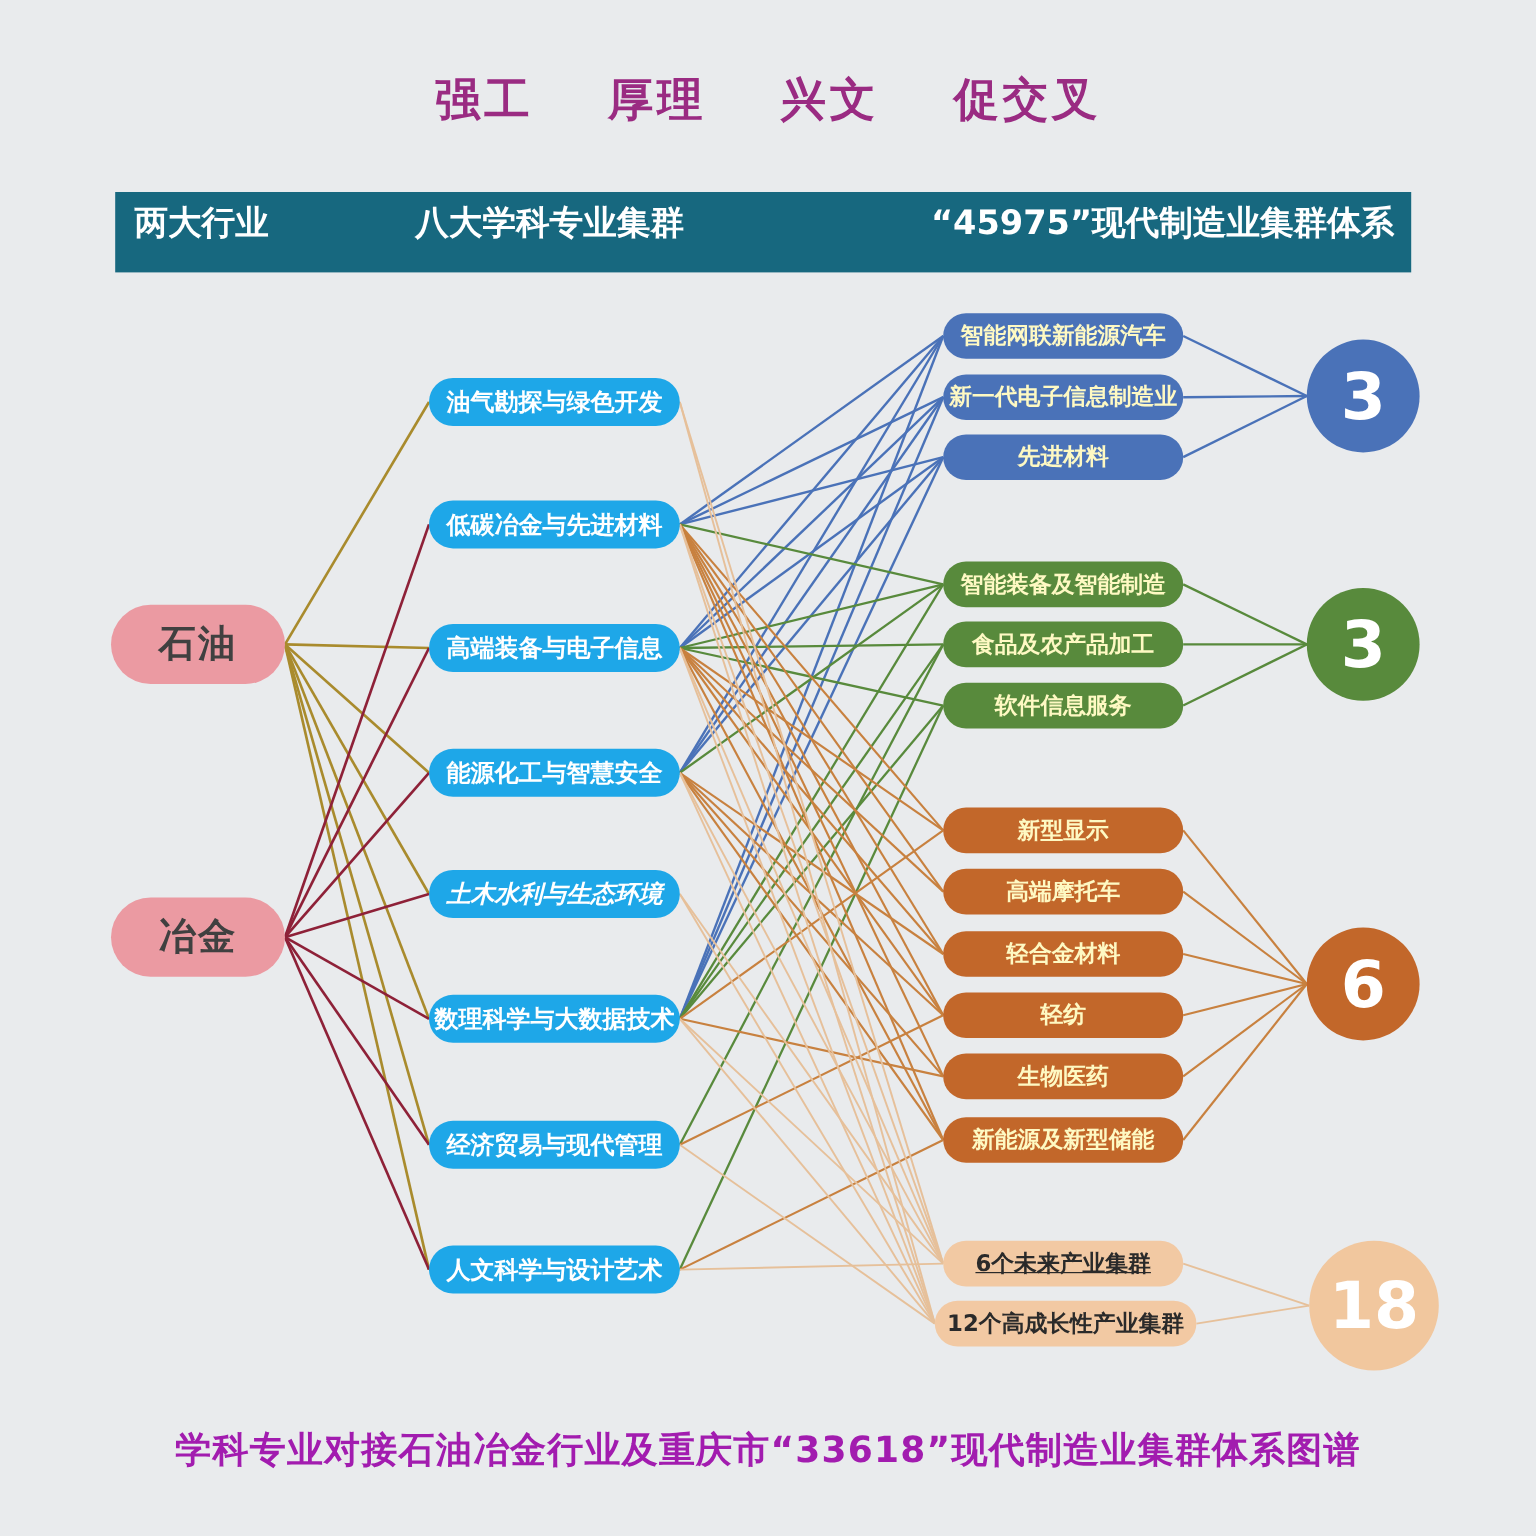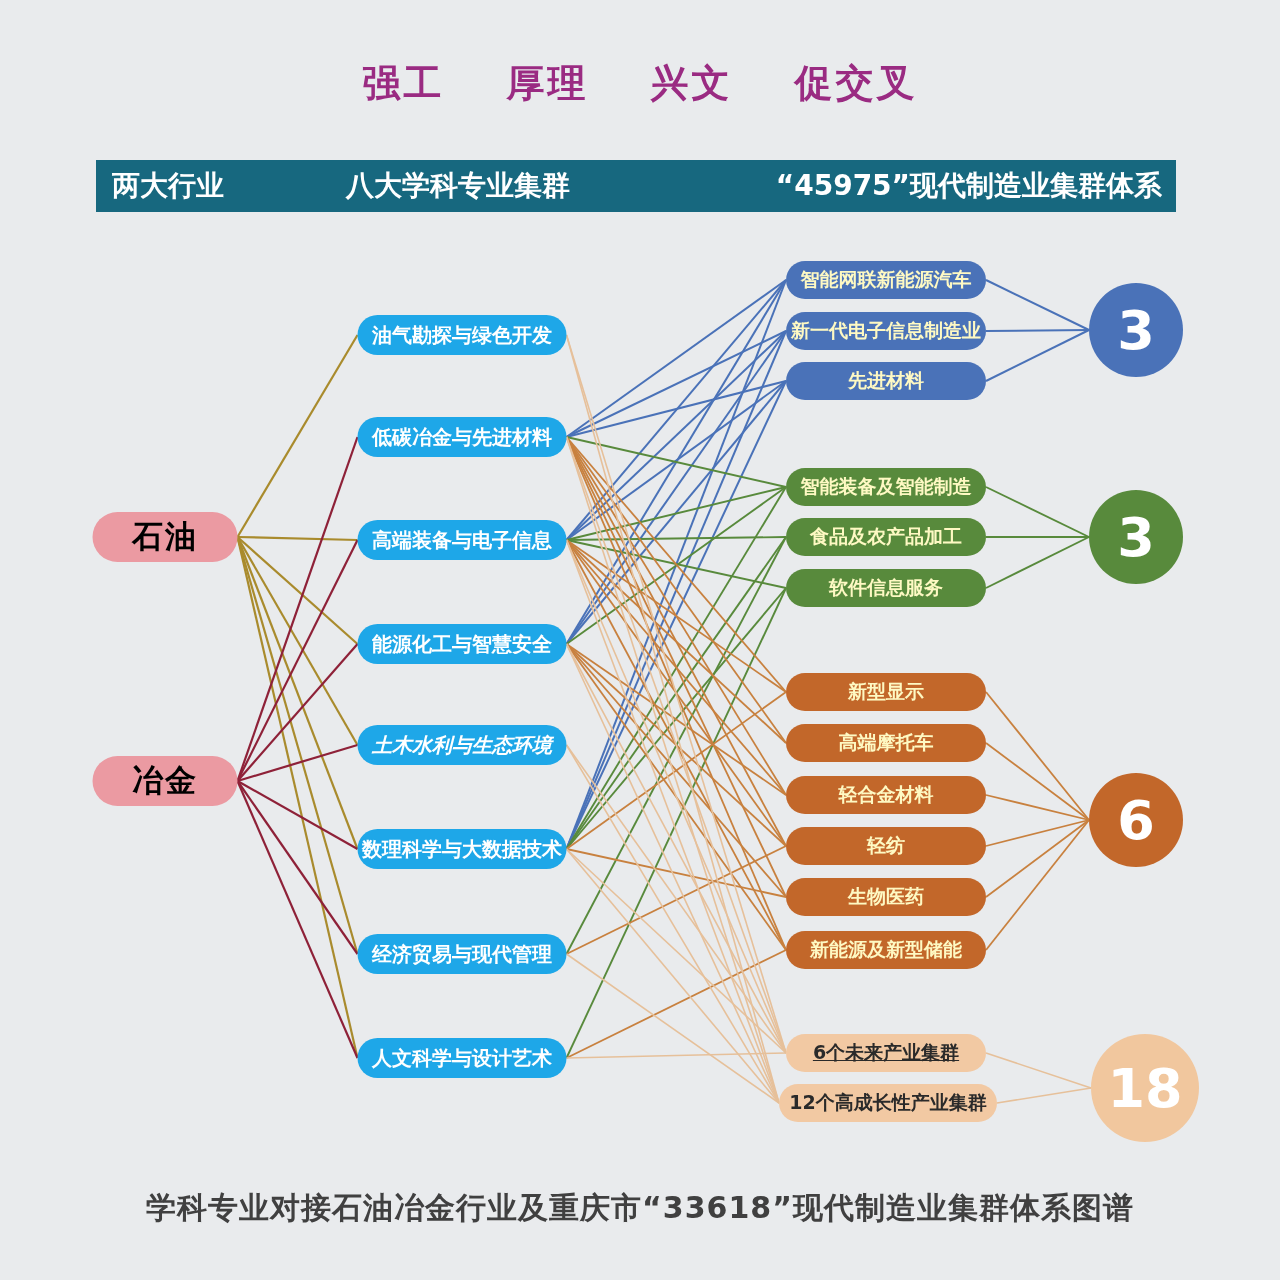--- a/index.html
+++ b/index.html
@@ -8,36 +8,36 @@
     background:#e9ebed;
     font-family:"DejaVu Sans","Liberation Sans",sans-serif;
   }
   #wires{position:absolute;left:0;top:0;width:1280px;height:1280px;}
   .slogan{
     position:absolute;left:0;top:58px;width:100%;
     display:flex;justify-content:center;gap:62px;
     font-size:38px;font-weight:bold;letter-spacing:3px;
   }
   .header-bar{
-    position:absolute;left:96px;top:160px;width:1080px;height:52px;
+    position:absolute;left:96px;top:160px;width:1080px;height:67px;
   }
   .header-bar span{
     position:absolute;top:0;line-height:52px;color:#ffffff;
     font-size:28px;font-weight:bold;white-space:nowrap;
   }
   .hc0{left:16px;}
   .hc1{left:250px;}
   .hc2{right:14px;}
   .node{
     position:absolute;transform:translate(-50%,-50%);
     display:flex;align-items:center;justify-content:center;
     font-weight:bold;white-space:nowrap;text-align:center;
     border-radius:999px;box-sizing:border-box;
   }
-  .industry{width:145px;height:50px;background:#eb9aa2;color:#000000;font-size:31px;letter-spacing:2px;}
+  .industry{width:145px;height:66px;background:#eb9aa2;color:#404040;font-size:31px;letter-spacing:2px;}
   .discipline{width:209px;height:40px;background:#1ea7e8;color:#ffffff;font-size:20px;}
   .cluster{width:200px;height:38px;color:#fef9c3;font-size:19px;}
   .cluster.blue{background:#4a72b8;}
   .cluster.green{background:#588a3c;}
   .cluster.orange{background:#c2672a;}
   .cluster.peach{background:#f2c9a3;color:#2a2a2a;}
   .count-circle{border-radius:50%;color:#ffffff;font-size:54px;font-weight:bold;}
   .caption{
     position:absolute;left:0;top:1188px;width:100%;text-align:center;
     font-size:30px;font-weight:bold;letter-spacing:1px;
@@ -166,14 +166,14 @@
       <div class="node cluster orange" style="left: 886px; top: 846px;">轻纺</div>
       <div class="node cluster orange" style="left: 886px; top: 897px;">生物医药</div>
       <div class="node cluster orange" style="left: 886px; top: 950px;">新能源及新型储能</div>
       <div class="node cluster peach" style="left: 886px; top: 1053px; text-decoration: underline;">6个未来产业集群</div>
       <div class="node cluster peach" style="left: 888px; top: 1103px; width: 218px;">12个高成长性产业集群</div>
       <div class="node count-circle blue" style="left: 1136px; top: 330px; width: 94px; height: 94px; background: rgb(74, 114, 184);">3</div>
       <div class="node count-circle green" style="left: 1136px; top: 537px; width: 94px; height: 94px; background: rgb(88, 138, 60);">3</div>
       <div class="node count-circle orange" style="left: 1136px; top: 820px; width: 94px; height: 94px; background: rgb(194, 103, 42);">6</div>
       <div class="node count-circle peach" style="left: 1145px; top: 1088px; width: 108px; height: 108px; background: rgb(241, 199, 158); font-size: 54px;">18</div>
     </div>
-  <div class="caption" id="caption" style="color: #404040;">学科专业对接石油冶金行业及重庆市“33618”现代制造业集群体系图谱</div>
+  <div class="caption" id="caption" style="color: #a21caf;">学科专业对接石油冶金行业及重庆市“33618”现代制造业集群体系图谱</div>
 </div>
 
 </body></html>

